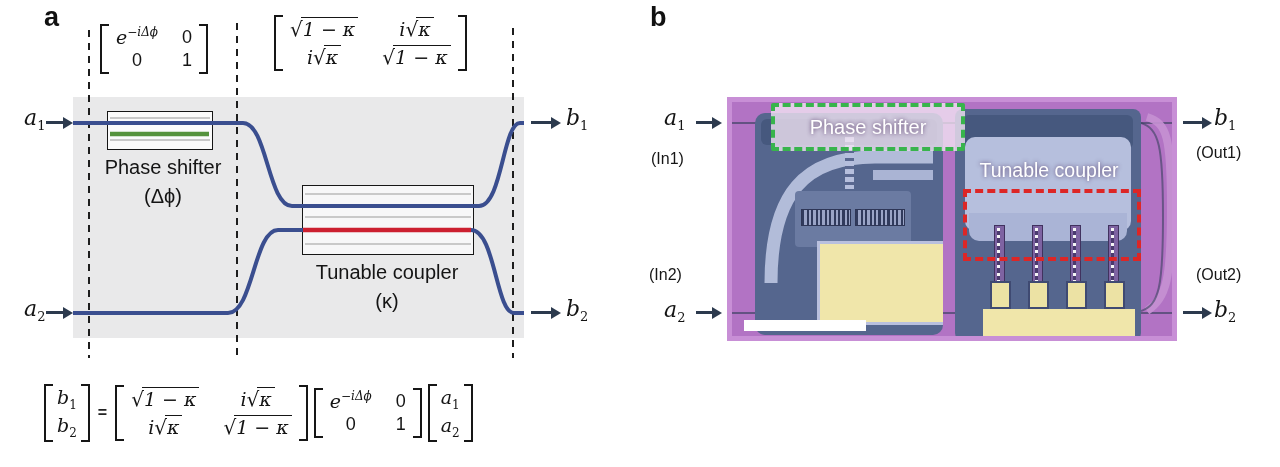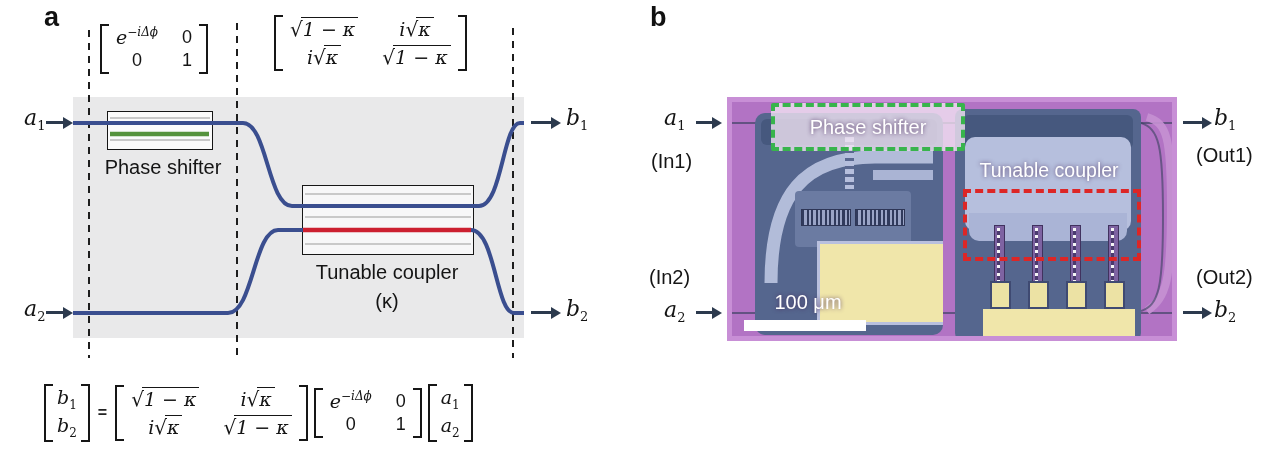--- a/index.html
+++ b/index.html
@@ -41,21 +41,21 @@
   .eq-sign{font-size:16px;font-weight:700;color:#222;margin:0 2px;}
 
   
   .arrow{position:absolute;height:3px;background:#2c3a4e;}
   .arrow::after{content:"";position:absolute;right:-9px;top:-4.5px;width:0;height:0;
         border-left:10px solid #2c3a4e;border-top:6px solid transparent;border-bottom:6px solid transparent;}
 
   
   .port{position:absolute;font-family:"DejaVu Serif",serif;font-style:italic;font-size:22px;color:#141414;}
   .port sub{font-size:13px;font-style:normal;}
-  .io-label{position:absolute;font-size:20px;color:#161616;}
+  .io-label{position:absolute;font-size:16px;color:#161616;}
   .comp-label{position:absolute;text-align:center;font-size:20px;color:#141414;line-height:1.45;}
 
   
   .eqrow{position:absolute;left:44px;top:384px;display:flex;align-items:center;gap:6px;}
 
   
   .micro{position:absolute;left:727px;top:97px;width:450px;height:244px;background:#b273c4;overflow:hidden;}
   .micro::after{content:"";position:absolute;inset:0;box-shadow:inset 0 0 0 5px #c88fd6;pointer-events:none;}
   .wg-line{position:absolute;height:2.2px;background:#39415f;opacity:.65;}
   .module{position:absolute;background:#55668e;overflow:hidden;}
@@ -134,20 +134,21 @@
   <div class="arrow" style="left:46px;top:121px;width:18px;"></div>
   <div class="port" style="left:24px;top:296px;"><span>a</span><sub>2</sub></div>
   <div class="arrow" style="left:46px;top:311px;width:18px;"></div>
   <div class="arrow" style="left:531px;top:121px;width:21px;"></div>
   <div class="port" style="left:566px;top:105px;"><span>b</span><sub>1</sub></div>
   <div class="arrow" style="left:531px;top:311px;width:21px;"></div>
   <div class="port" style="left:566px;top:296px;"><span>b</span><sub>2</sub></div>
 
   <div class="comp-label" style="left:85px;top:153px;width:156px;">
     <div>Phase shifter</div>
+    <div>(Δϕ)</div>
   </div>
   <div class="comp-label" style="left:302px;top:258px;width:170px;">
     <div>Tunable coupler</div>
     <div>(κ)</div>
   </div>
 
   <div class="eqrow">
     <div class="matrix inline">
       <div class="br br-l"></div>
       <div class="vcol">
@@ -240,21 +241,20 @@
       <path d="M6,20 C26,26 30,40 30,110 C30,182 26,200 6,214" fill="none" stroke="#c591d3" stroke-width="8" opacity="0.9"></path>
       <path d="M0,26 C18,32 22,48 22,120 C22,190 18,208 0,214" fill="none" stroke="#39415f" stroke-width="2" opacity="0.6"></path>
     </svg>
 
     <div class="dash-box-green" style="left:44px;top:6px;width:186px;height:40px;">
       <span class="micro-text">Phase shifter</span>
     </div>
     <div class="micro-text abs" style="left:234px;top:62px;width:176px;text-align:center;font-size:19.5px;">Tunable coupler</div>
     <div class="dash-box-red" style="left:236px;top:92px;width:170px;height:64px;"></div>
 
-    <div class="micro-text abs" style="left:25px;top:194px;width:112px;text-align:center;">100 μm</div>
     <div class="scale-bar" style="left:17px;top:223px;width:122px;height:11px;"></div>
   </div>
 
   <div class="arrow" style="left:1183px;top:121px;width:20px;"></div>
   <div class="port" style="left:1214px;top:105px;"><span>b</span><sub>1</sub></div>
   <div class="io-label" style="left:1196px;top:144px;">(Out1)</div>
   <div class="io-label" style="left:1196px;top:266px;">(Out2)</div>
   <div class="arrow" style="left:1183px;top:311px;width:20px;"></div>
   <div class="port" style="left:1214px;top:297px;"><span>b</span><sub>2</sub></div>
 

